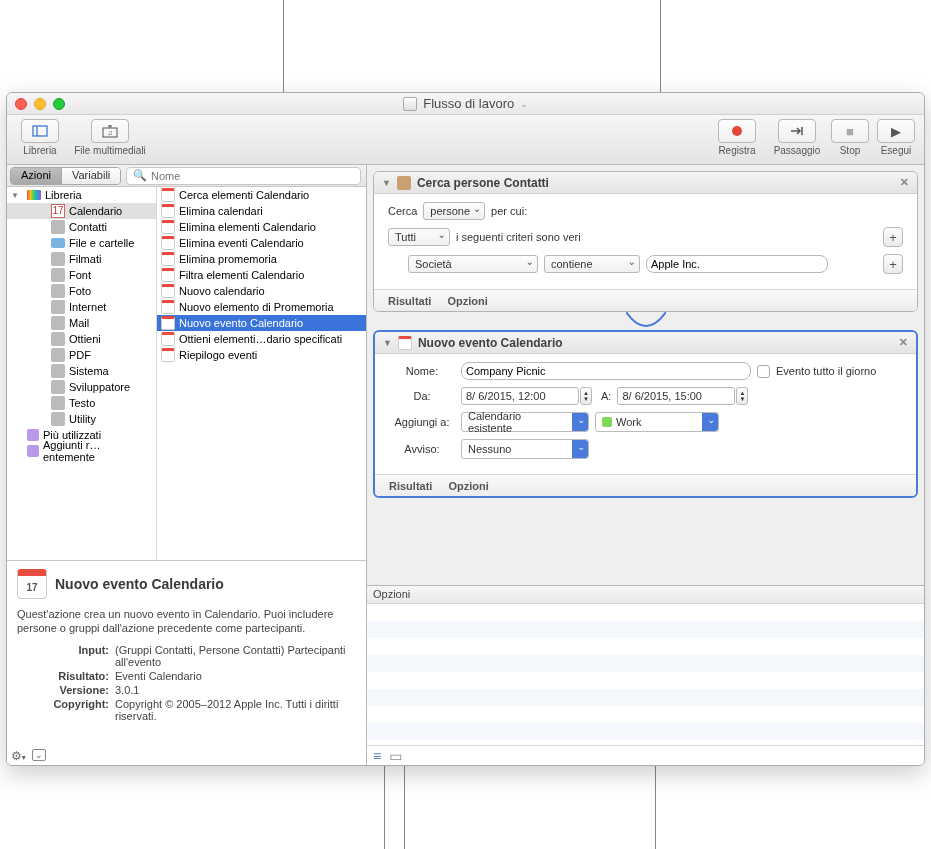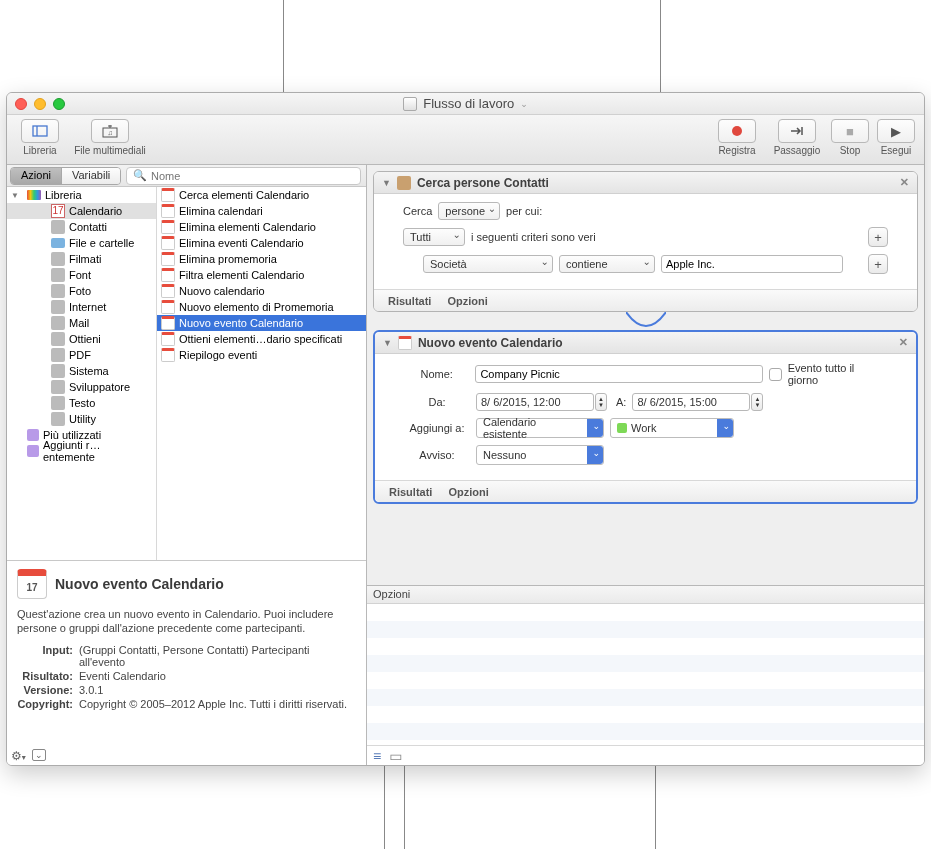--- a/index.html
+++ b/index.html
@@ -52,45 +52,45 @@
 
   .acts { flex: 1; overflow: auto; font-size: 11px; background: #fff; text-align: right; }
   .act-row { display: flex; align-items: center; height: 16px; padding: 0 4px; gap: 4px; }
   .act-row.sel { background: #3a74db; color: #fff; }
   .cal-mini { width: 14px; height: 14px; background: #fff; border: 1px solid #ccc; border-top: 3px solid #e74c3c; border-radius: 2px; flex-shrink: 0; }
 
   .info { height: 205px; border-top: 1px solid #c8c8c8; background: #fff; font-size: 11px; padding: 8px 10px; overflow: hidden; }
   .info h3 { display: flex; align-items: center; gap: 8px; font-size: 14px; font-weight: 600; color: #3a3a3a; margin-bottom: 8px; }
   .info .big-cal { width: 30px; height: 30px; background: #fff; border: 1px solid #ccc; border-top: 7px solid #e74c3c; border-radius: 4px; display: flex; align-items: center; justify-content: center; font-size: 10px; color: #555; }
   .info p { color: #444; margin-bottom: 8px; line-height: 1.3; }
-  .info .kv { display: flex; margin-bottom: 2px; }
+  .info .kv { display: flex; margin-bottom: 2px; margin-left: 36px; }
   .info .kv .k { width: 56px; text-align: right; font-weight: 600; color: #444; margin-right: 6px; }
   .info .kv .v { flex: 1; color: #444; }
   .info-foot { position: absolute; bottom: 2px; left: 4px; display: flex; gap: 6px; font-size: 12px; color: #666; }
 
   .right { flex: 1; display: flex; flex-direction: column; background: #efefef; }
   .canvas { flex: 1; padding: 6px; overflow: auto; }
 
   .action { background: #fff; border: 1px solid #b3b3b3; border-radius: 6px; margin-bottom: 10px; }
   .action.sel { border: 2px solid #4a7bdc; }
   .a-head { height: 22px; background: linear-gradient(#f4f4f4,#e4e4e4); border-bottom: 1px solid #d0d0d0; border-radius: 5px 5px 0 0; display: flex; align-items: center; padding: 0 8px; gap: 6px; font-size: 12px; font-weight: 600; color: #404040; }
   .a-head .tri { font-size: 9px; color: #7a7a7a; }
   .a-head .close { margin-left: auto; font-size: 11px; color: #888; cursor: default; }
-  .a-body { padding: 8px 29px; font-size: 11px; color: #333; }
+  .a-body { padding: 8px 14px; font-size: 11px; color: #333; }
   .a-foot { height: 22px; background: linear-gradient(#fafafa,#ececec); border-top: 1px solid #d8d8d8; border-radius: 0 0 5px 5px; display: flex; align-items: center; padding: 0 14px; gap: 16px; font-size: 11px; color: #555; }
   .a-foot span { font-weight: 600; cursor: default; text-align: center; }
 
   .row { display: flex; align-items: center; gap: 6px; margin-bottom: 7px; }
   .row .lbl { text-align: center; width: 66px; }
   .sel-ctl { height: 18px; background: linear-gradient(#fdfdfd,#f0f0f0); border: 1px solid #b8b8b8; border-radius: 3px; padding: 0 14px 0 6px; font-size: 11px; position: relative; display: inline-flex; align-items: center; }
   .sel-ctl::after { content: "⌄"; position: absolute; right: 3px; top: 0; font-size: 10px; color: #555; }
   .sel-blue { height: 20px; background: #fff; border: 1px solid #bcbcbc; border-radius: 3px; padding: 0 22px 0 6px; font-size: 11px; position: relative; display: inline-flex; align-items: center; }
   .sel-blue::after { content: ""; position: absolute; right: 0; top: 0; bottom: 0; width: 16px; background: #4a7bdc; border-radius: 0 3px 3px 0; }
   .sel-blue::before { content: "⌄"; position: absolute; right: 3px; top: 2px; font-size: 9px; color: #fff; z-index: 1; }
-  .txt { height: 18px; background: #fff; border: 1px solid #b8b8b8; border-radius: 3px; padding: 0 4px; font-size: 11px; }
+  .txt { height: 18px; background: #fff; border: 1px solid #b8b8b8; border-radius: 8px; padding: 0 4px; font-size: 11px; }
   .stepper { height: 18px; display: flex; align-items: center; background: #fff; border: 1px solid #b8b8b8; border-radius: 3px; padding: 0 4px; font-size: 11px; position: relative; }
   .stepper .sp { position: absolute; right: -14px; width: 12px; height: 18px; background: linear-gradient(#fdfdfd,#eaeaea); border: 1px solid #b8b8b8; border-radius: 3px; font-size: 6px; display: flex; flex-direction: column; align-items: center; justify-content: center; line-height: 1; }
   .plus-btn { width: 20px; height: 20px; background: linear-gradient(#fdfdfd,#eaeaea); border: 1px solid #b8b8b8; border-radius: 4px; display: flex; align-items: center; justify-content: center; font-size: 13px; color: #555; margin-left: auto; }
   .chk { width: 13px; height: 13px; border: 1px solid #aaa; border-radius: 3px; background: #fff; display: inline-block; }
   .work-dot { width: 10px; height: 10px; background: #7ed957; border-radius: 2px; margin-right: 4px; }
   .addr-ico { width: 14px; height: 14px; background: #c9a06f; border-radius: 2px; }
 
   .connector { display: flex; justify-content: center; margin: -10px 0 2px 0; }
   .connector svg { display: block; }
 

